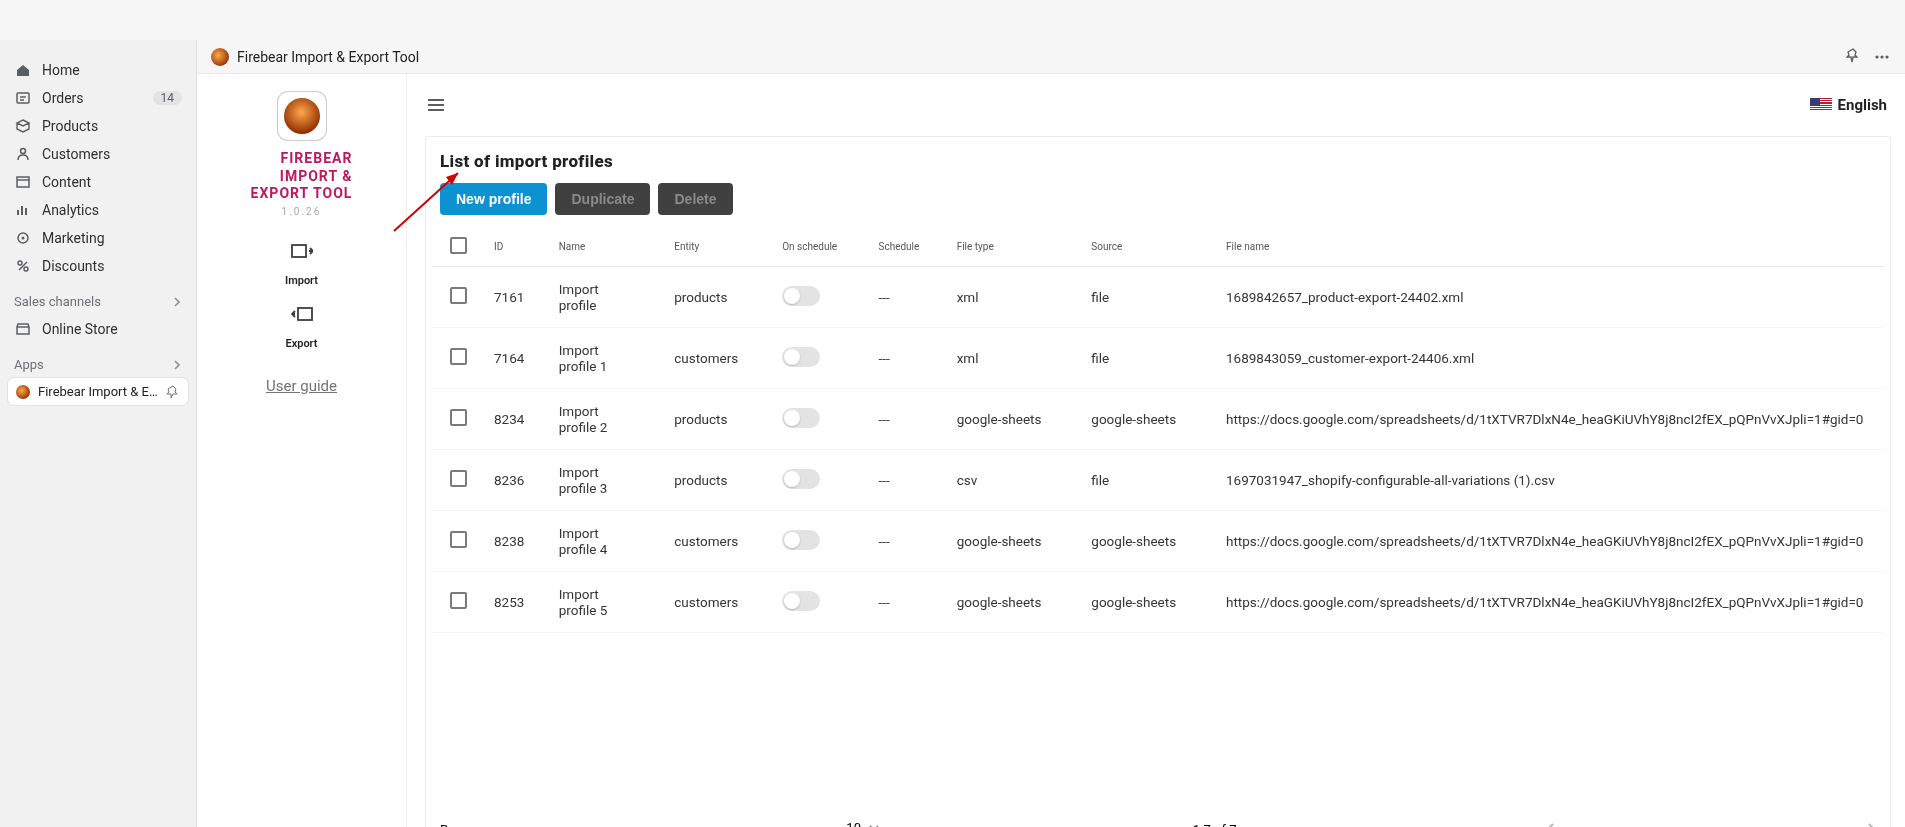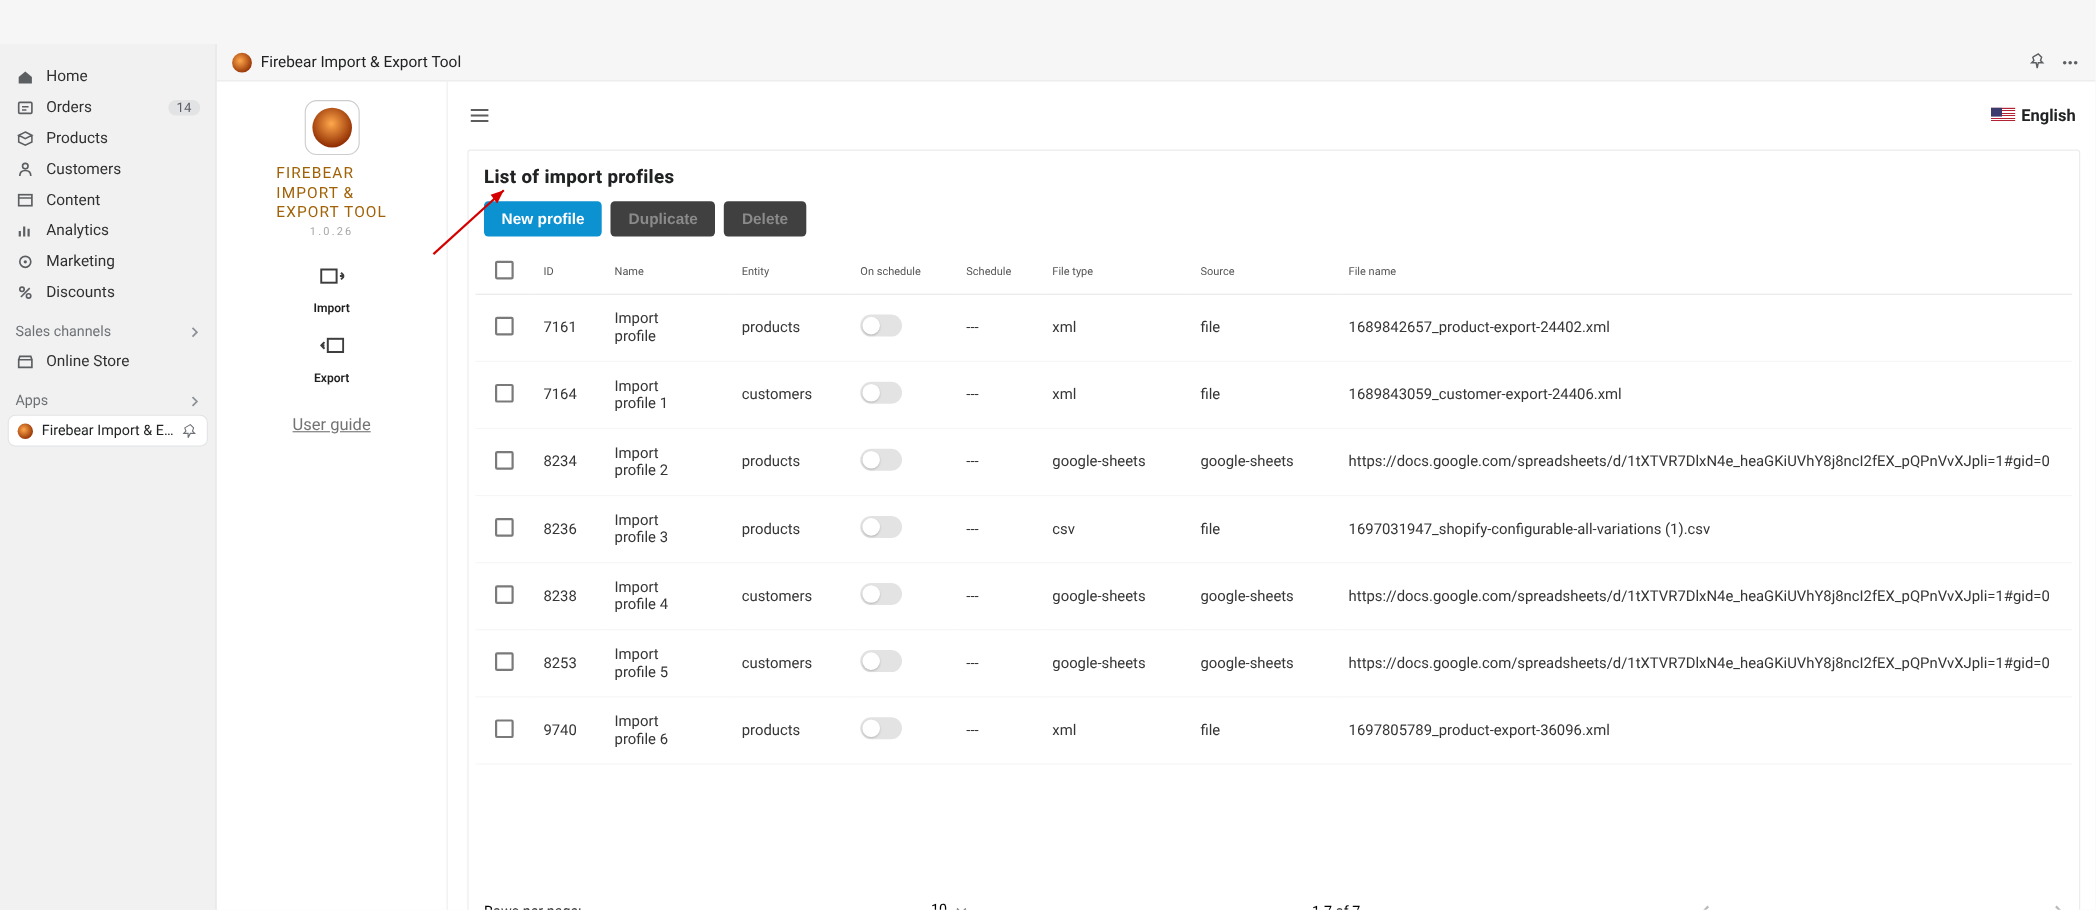--- a/index.html
+++ b/index.html
@@ -23,21 +23,21 @@
 .appframe { flex: 1; display: flex; flex-direction: column; min-width: 0; }
 .topbar { height: 33px; background: #f6f6f7; display: flex; align-items: center; padding: 0 14px; font-size: 14px; }
 .topbar .circle-logo { width: 18px; height: 18px; border-radius: 50%; background: radial-gradient(circle at 40% 40%, #ffa84c 0%, #8e2b00 80%); margin-right: 8px; }
 .topbar .spacer { flex: 1; }
 .topbar .pin-ico, .topbar .more-ico { width: 18px; height: 18px; color: #5c5f62; margin-left: 10px; cursor: pointer; }
 .appbody { flex: 1; display: flex; background: #fff; border-top: 1px solid #e7e7e7; min-height: 0; }
 
 .fb-leftnav { width: 210px; border-right: 1px solid #eee; display: flex; flex-direction: column; align-items: center; padding-top: 18px; }
 .fb-logo { width: 48px; height: 48px; border-radius: 10px; background: #fff; box-shadow: 0 0 0 1px #ccc; display: flex; align-items: center; justify-content: center; }
 .fb-logo .flame { width: 36px; height: 36px; border-radius: 50%; background: radial-gradient(circle at 48% 40%, #ffa84c 0%, #8e2b00 75%); display:flex; align-items:center; justify-content:center; color:#000; font-weight:bold; }
-.fb-title { text-align: left; font-weight: 400; letter-spacing: 1px; color: #a16207; margin-top: 10px; line-height: 1.25; }
+.fb-title { text-align: right; font-weight: 700; letter-spacing: 1px; color: #be185d; margin-top: 10px; line-height: 1.25; }
 .fb-version { font-size: 10px; color: #a7a7a7; letter-spacing: 2px; margin-top: 3px; }
 .fb-menu { width: 100%; margin-top: 16px; }
 .fb-menu .item { display: flex; align-items: center; gap: 14px; padding: 9px 20px; font-size: 11px; font-weight: 600; color: #1f1f1f; cursor: pointer; flex-direction: column; }
 .fb-menu .item .mi { width: 22px; height: 18px; color: #3d3d3d; }
 .fb-userguide { margin-top: 18px; }
 .fb-userguide a { color: #737373; text-decoration: underline; font-size: 15px; }
 
 .main { flex: 1; min-width: 0; display: flex; flex-direction: column; padding: 20px 0 0 0; }
 .main-header { display: flex; align-items: center; padding: 0 18px 20px 18px; }
 .hamburger { width: 22px; height: 22px; color: #5d5d5d; cursor: pointer; }
@@ -350,31 +350,20 @@
                     <td class="cb"><span class="cbx"></span></td>
                     <td>8253</td>
                     <td class="col-name"><span>Import profile 5</span></td>
                     <td>customers</td>
                     <td><span class="toggle"></span></td>
                     <td>---</td>
                     <td>google-sheets</td>
                     <td>google-sheets</td>
                     <td class="col-fn">https://docs.google.com/spreadsheets/d/1tXTVR7DlxN4e_heaGKiUVhY8j8ncI2fEX_pQPnVvXJpli=1#gid=0</td>
                   </tr>
-                  <tr>
-                    <td class="cb"><span class="cbx"></span></td>
-                    <td>9740</td>
-                    <td class="col-name"><span>Import profile 6</span></td>
-                    <td>products</td>
-                    <td><span class="toggle"></span></td>
-                    <td>---</td>
-                    <td>xml</td>
-                    <td>file</td>
-                    <td class="col-fn">1697805789_product-export-36096.xml</td>
-                  </tr>
                 </tbody>
             </table>
           </div>
           <div class="pagefoot">
             <span class="rpp">Rows per page:</span>
             <span class="perpage">
               <span>10</span>
               <svg width="10" height="6" viewBox="0 0 10 6">
                   <path d="M1 1l4 4 4-4" fill="none" stroke="#6d6d6d" stroke-width="1.5"></path>
                 </svg>

